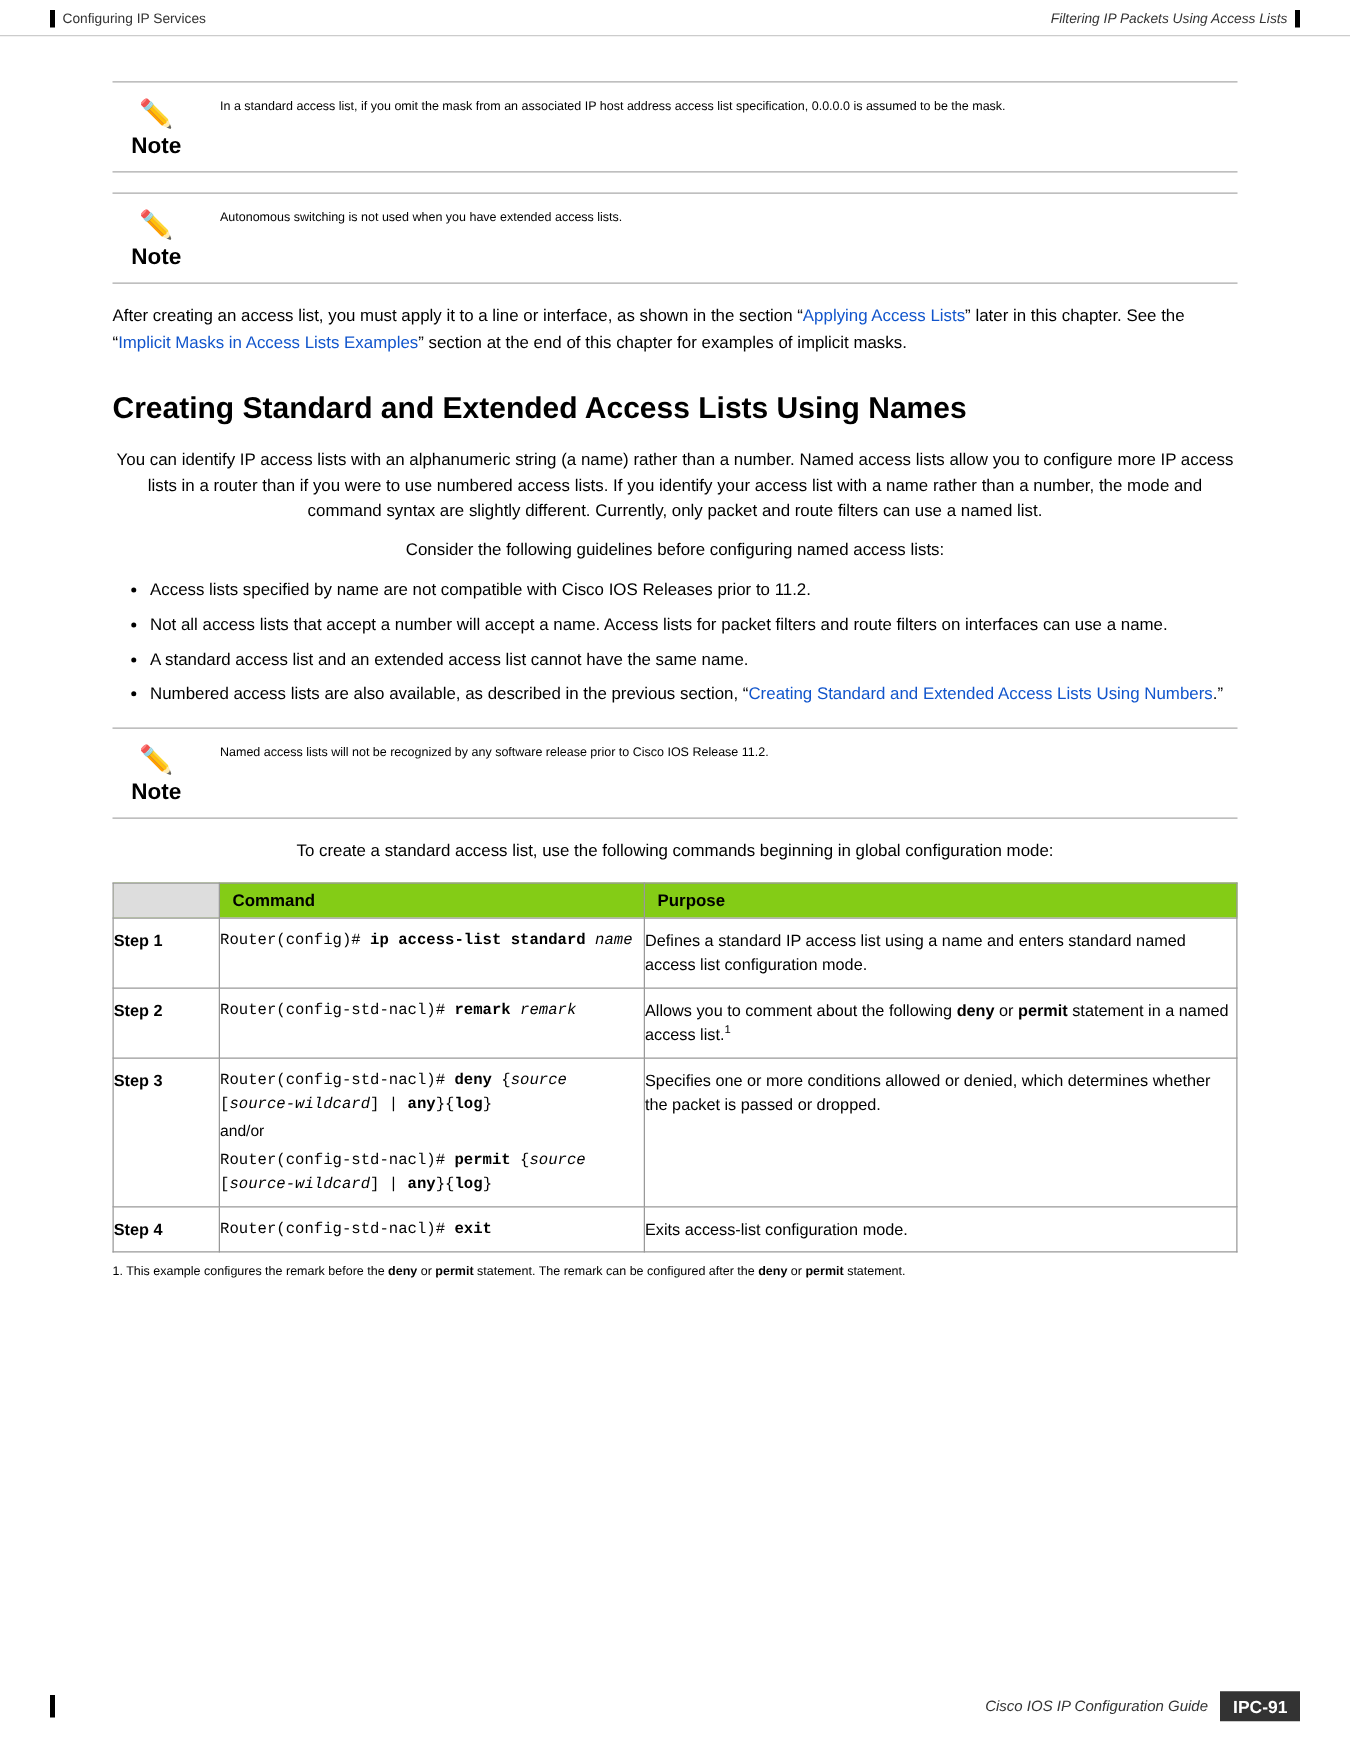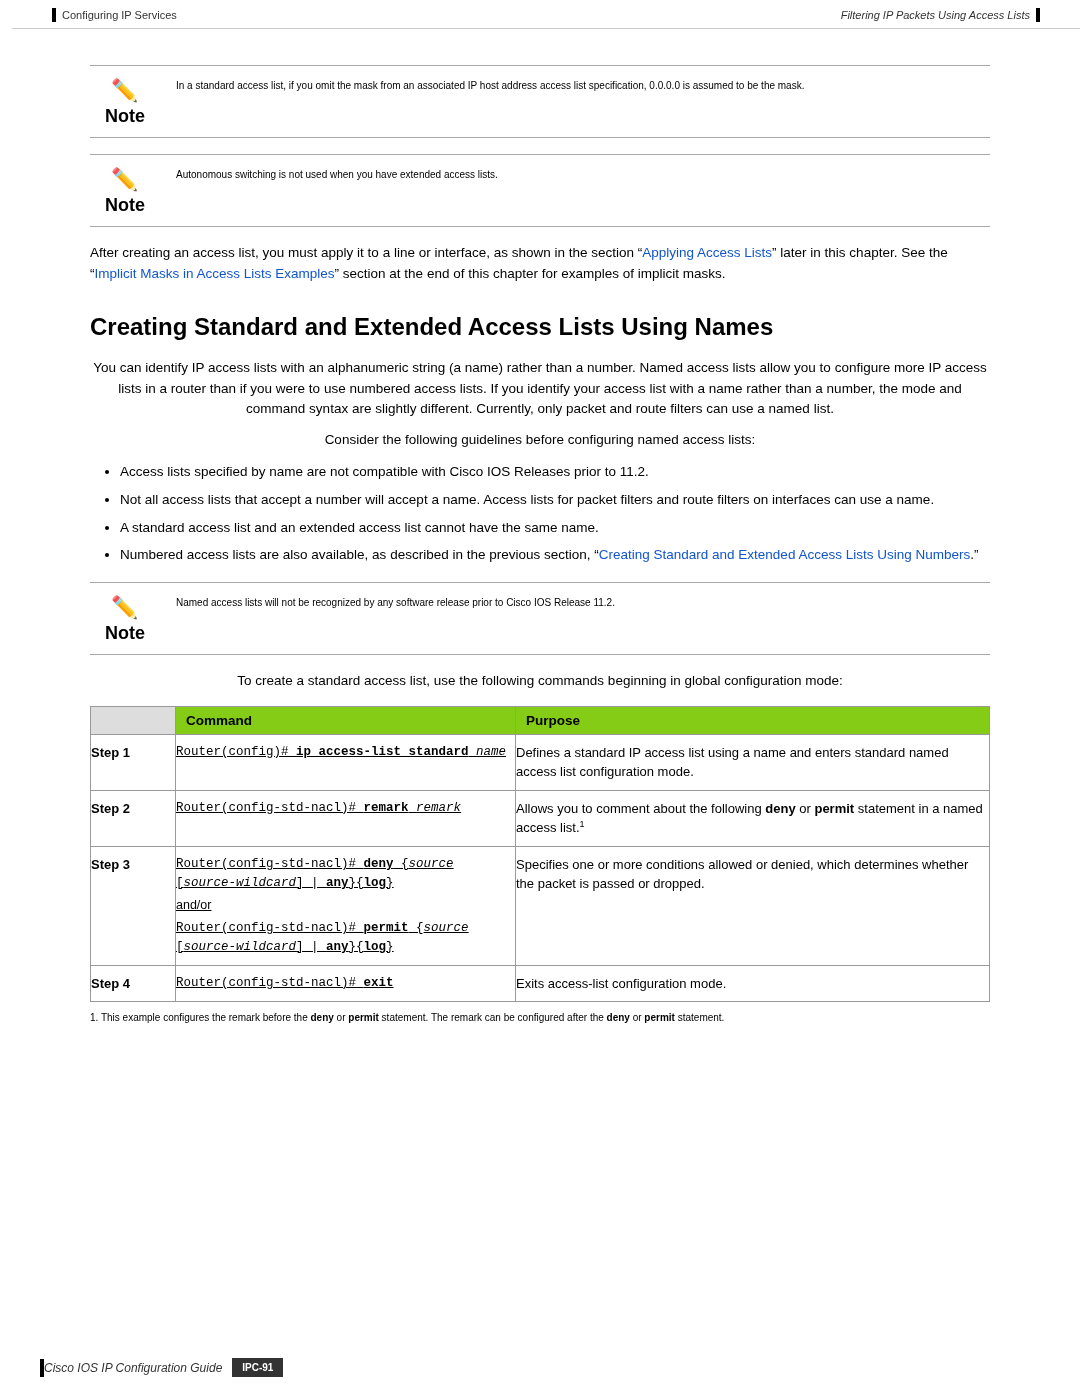--- a/index.html
+++ b/index.html
@@ -20,21 +20,20 @@
     }
     
     .header {
       display: flex;
       justify-content: space-between;
       align-items: center;
       padding: 8px 40px 6px 40px;
       border-bottom: 1px solid #ccc;
       font-size: 11px;
       color: #333;
-      margin-left: 12px;
     }
     .header-left {
       display: flex;
       align-items: center;
       gap: 6px;
     }
     .header-bar-left {
       width: 4px;
       height: 14px;
       background: #000;
@@ -149,21 +148,20 @@
     .step-col {
       width: 85px;
       vertical-align: top;
       padding-top: 10px;
       font-weight: bold;
     }
     .cmd-cell {
       font-family: 'Courier New', monospace;
       font-size: 12.5px;
       line-height: 1.6;
-      text-decoration: underline;
     }
     .cmd-text {
       font-family: 'Courier New', monospace;
       font-size: 12.5px;
     }
     .cmd-italic {
       font-family: 'Courier New', monospace;
       font-style: italic;
       font-size: 12.5px;
     }
@@ -178,21 +176,21 @@
       margin-top: 8px;
       line-height: 1.5;
     }
     
     .footer {
       position: absolute;
       bottom: 20px;
       left: 0;
       right: 0;
       display: flex;
-      justify-content: flex-start;
+      justify-content: space-between;
       align-items: center;
       padding: 0 40px;
     }
     .footer-left {
       width: 4px;
       height: 18px;
       background: #000;
     }
     .footer-right {
       display: flex;
@@ -202,21 +200,21 @@
     .footer-text {
       font-size: 12px;
       font-style: italic;
       color: #333;
       margin-right: 10px;
     }
     .footer-badge {
       background: #333;
       color: #fff;
       font-weight: bold;
-      font-size: 10px;
+      font-size: 14px;
       padding: 4px 10px;
     }
     sup {
       font-size: 9px;
       vertical-align: super;
     }
     .bold { font-weight: bold; }
   </style>
 </head>
 <body>

